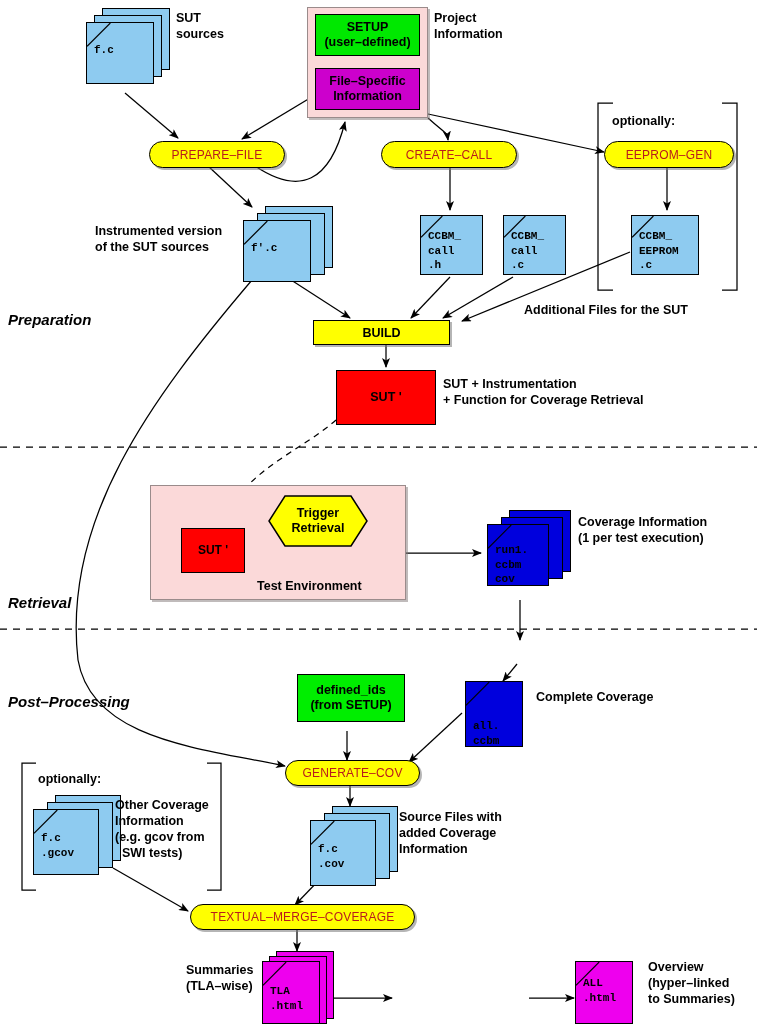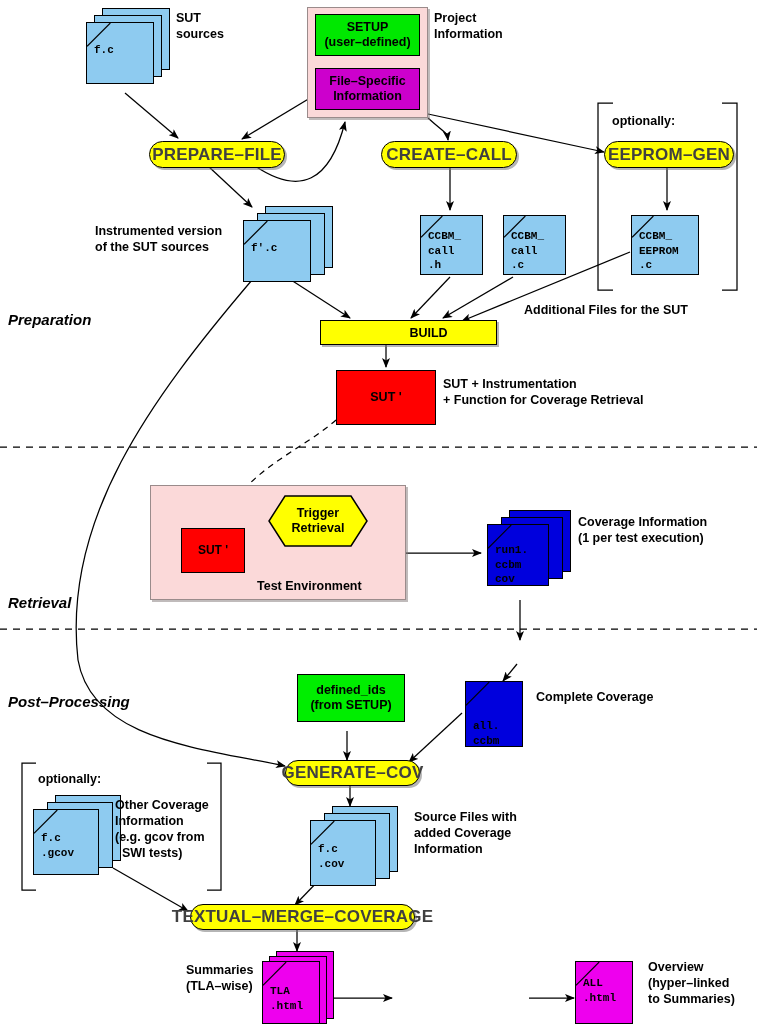--- a/index.html
+++ b/index.html
@@ -4,21 +4,21 @@
 <style>
   html,body{margin:0;padding:0;background:#fff;}
   body{font-family:"Liberation Sans",sans-serif;}
   #stage{position:relative;width:757px;height:1024px;background:#fff;overflow:hidden;}
   #svg-layer{position:absolute;left:0;top:0;width:757px;height:1024px;pointer-events:none;}
   .phase{position:absolute;font-style:italic;font-weight:bold;font-size:15px;color:#000;white-space:pre;}
 
   
   .pill{position:absolute;background:#ffff00;border:1.6px solid #000;border-radius:999px;
         display:flex;align-items:center;justify-content:center;
-        font-weight:bold;font-size:17px;color:#404040;letter-spacing:.2px;white-space:nowrap;
+        font-weight:normal;font-size:12px;color:#b91c1c;letter-spacing:.2px;white-space:nowrap;
         box-shadow:2px 2px 0 rgba(120,120,120,.55);}
 
   
   .rectbox{position:absolute;background:#ffff00;border:1.6px solid #000;
         display:flex;align-items:center;justify-content:center;
         font-weight:bold;font-size:12.5px;color:#000;white-space:nowrap;
         box-shadow:2px 2px 0 rgba(120,120,120,.55);}
 
   
   .file{position:absolute;border:1.4px solid #000;box-sizing:border-box;
@@ -196,21 +196,21 @@
     </svg>
     <span class="ftxt" style="top:13px;">CCBM_
 EEPROM
 .c</span>
   </div>
 
   <div class="caption" style="left:524px;top:302px;">Additional Files for the SUT</div>
 
   <div class="phase" style="left:8px;top:311px;">Preparation</div>
 
-  <div class="rectbox" style="left:320px;top:320px;width:135px;height:23px;padding-left:40px;">BUILD</div>
+  <div class="rectbox" style="left:313px;top:320px;width:135px;height:23px;">BUILD</div>
   <div class="solidbox red" style="left:336px;top:370px;width:100px;height:55px;">SUT '</div>
   <div class="caption" style="left:443px;top:376px;">SUT + Instrumentation
 + Function for Coverage Retrieval</div>
 
   <div class="phase" style="left:8px;top:594px;">Retrieval</div>
 
   <div class="panel pale" style="left:150px;top:485px;width:256px;height:115px;"></div>
   <div class="solidbox red" style="left:181px;top:528px;width:64px;height:45px;font-size:12px;">SUT '</div>
 
   <svg class="hexbdr" style="left:268px;top:495px;width:100px;height:52px;" viewBox="0 0 100 52">
@@ -275,21 +275,21 @@
     <div class="sh cyan" style="left:22px;top:0;width:66px;height:66px;"></div>
     <div class="sh cyan" style="left:14px;top:7px;width:66px;height:66px;"></div>
   </div>
   <div class="file cyan" style="left:310px;top:820px;width:66px;height:66px;">
     <svg class="fold" viewBox="0 0 66 66">
       <line x1="0" y1="24" x2="24" y2="0" stroke="#000" stroke-width="1.2"></line>
     </svg>
     <span class="ftxt" style="top:21px;">f.c
 .cov</span>
   </div>
-  <div class="caption" style="left:391px;top:809px;padding-left:23px;">Source Files with
+  <div class="caption" style="left:399px;top:809px;">Source Files with
 added Coverage
 Information</div>
 
   <div class="pill" style="left:190px;top:904px;width:223px;height:24px;text-align:right;">TEXTUAL–MERGE–COVERAGE</div>
 
   <div class="caption" style="left:186px;top:962px;">Summaries
 (TLA–wise)</div>
   <div class="stack" style="left:262px;top:951px;width:84px;height:72px;">
     <div class="sh magenta" style="left:14px;top:0;width:58px;height:68px;"></div>
     <div class="sh magenta" style="left:7px;top:5px;width:58px;height:68px;"></div>

